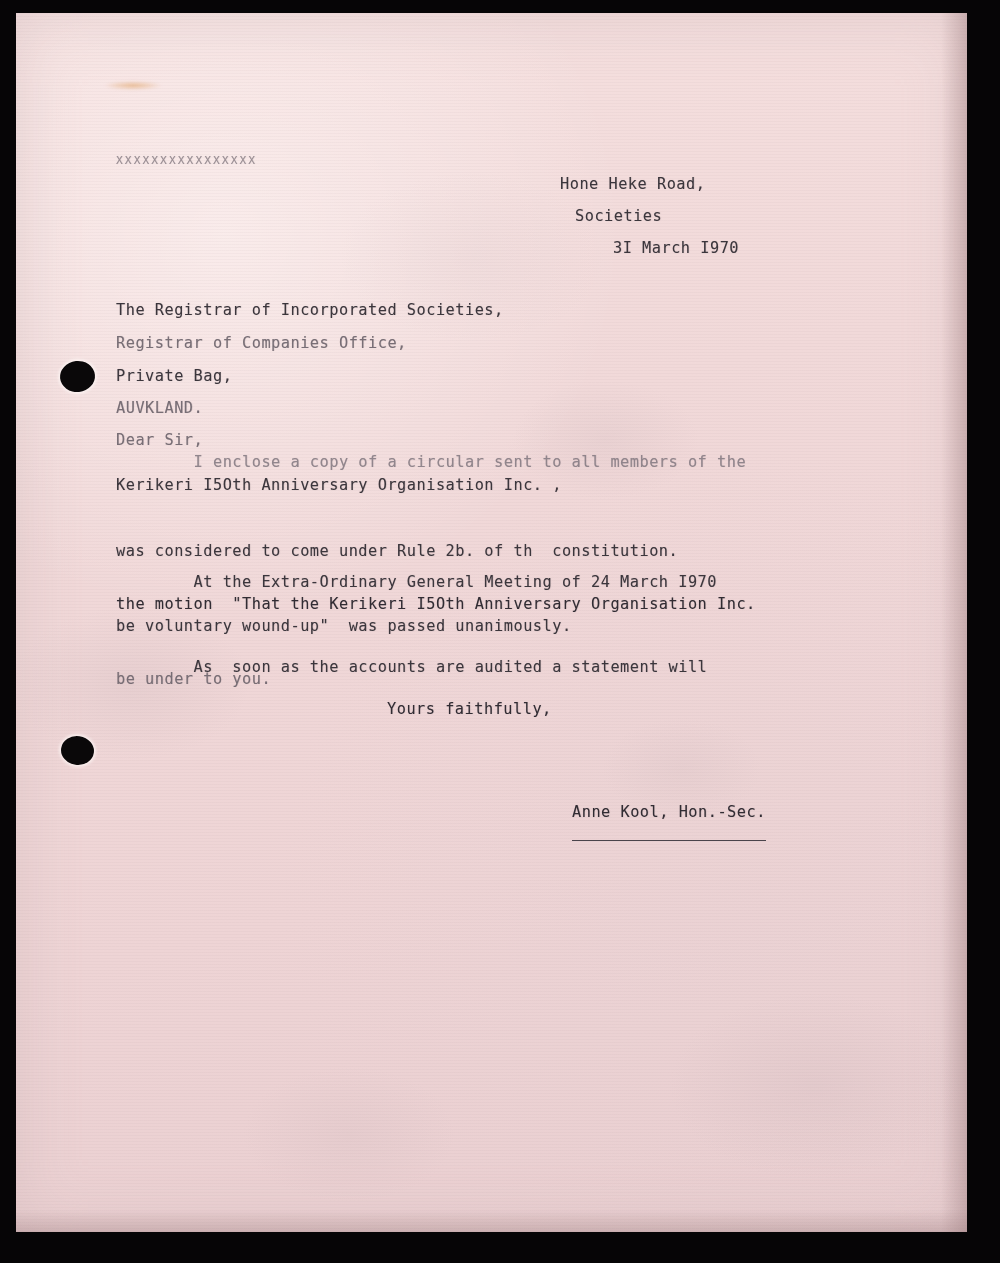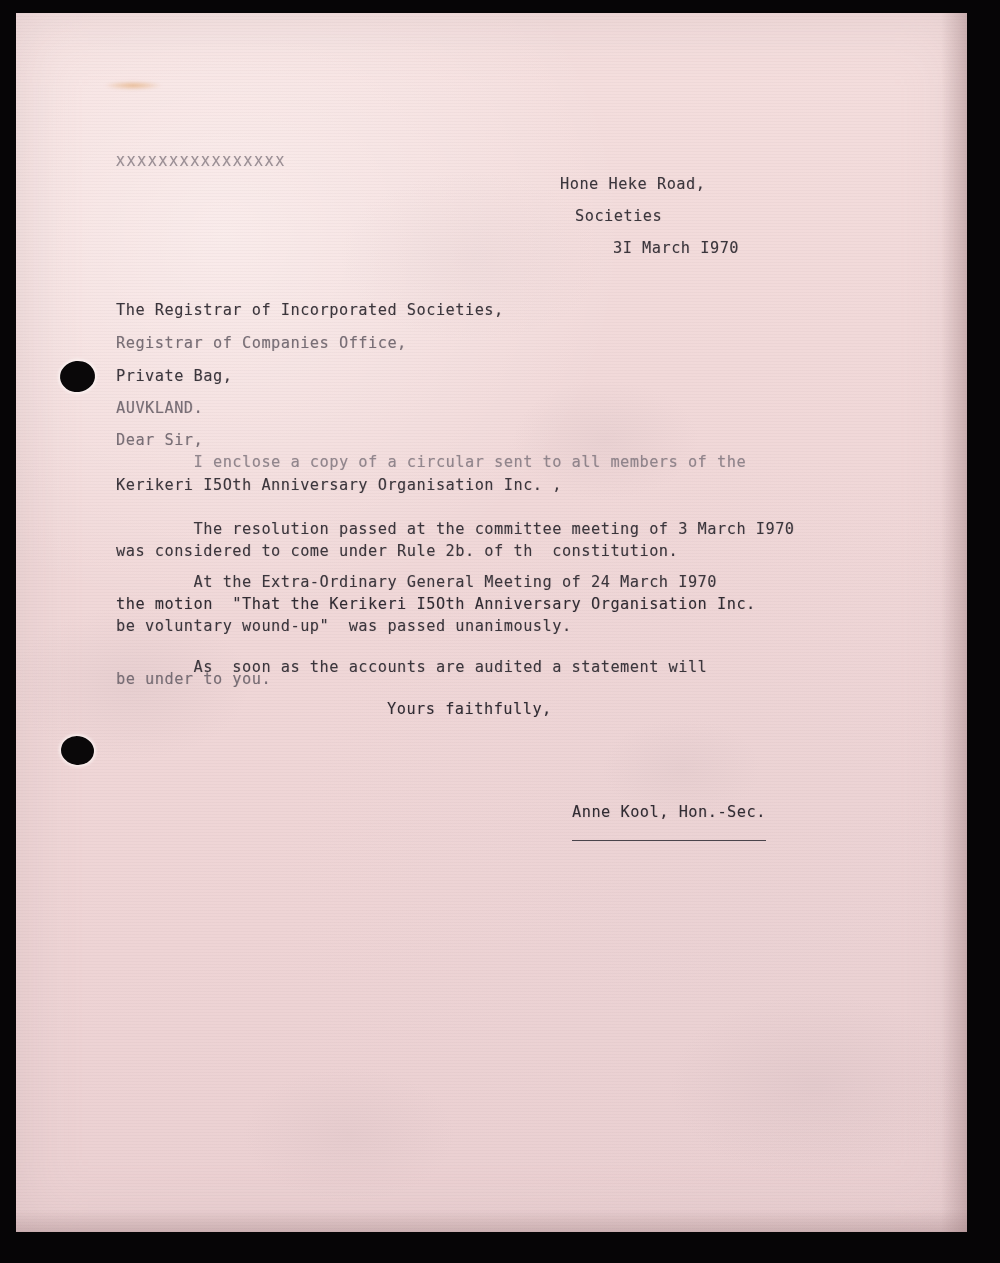--- a/index.html
+++ b/index.html
@@ -134,21 +134,21 @@
   .strong  { color: #312c33; }
 
   .underlined {
     border-bottom: 1.4px solid #4a444b;
     padding-bottom: 15px;
   }
 
   #xxx-strikeout {
     color: #8a7f86;
     letter-spacing: 2.2px;
-    font-size: 14px;
+    font-size: 11px;
     opacity: 0.85;
   }
 </style>
 </head>
 <body>
 
 <div id="scan-frame">
 
   <div id="paper">
 
@@ -174,21 +174,20 @@
       <div class="tl faint" style="left:100px; top:382px;">AUVKLAND.</div>
 
       
       <div class="tl faint" style="left:100px; top:414px;">Dear Sir,</div>
 
       
       <div class="tl fainter" style="left:100px; top:436px;">        I enclose a copy of a circular sent to all members of the</div>
       <div class="tl" style="left:100px; top:459px;">Kerikeri I5Oth Anniversary Organisation Inc. ,</div>
 
       
-      <div class="tl" style="left:100px; top:503px;">        The resolution passed at the committee meeting of 3 March I970</div>
       <div class="tl" style="left:100px; top:525px;">was considered to come under Rule 2b. of th  constitution.</div>
 
       
       <div class="tl" style="left:100px; top:556px;">        At the Extra-Ordinary General Meeting of 24 March I970</div>
       <div class="tl strong" style="left:100px; top:578px;">the motion  "That the Kerikeri I5Oth Anniversary Organisation Inc.</div>
       <div class="tl" style="left:100px; top:600px;">be voluntary wound-up"  was passed unanimously.</div>
 
       
       <div class="tl" style="left:100px; top:641px;">        As  soon as the accounts are audited a statement will</div>
       <div class="tl faint" style="left:100px; top:653px;">be under to you.</div>

